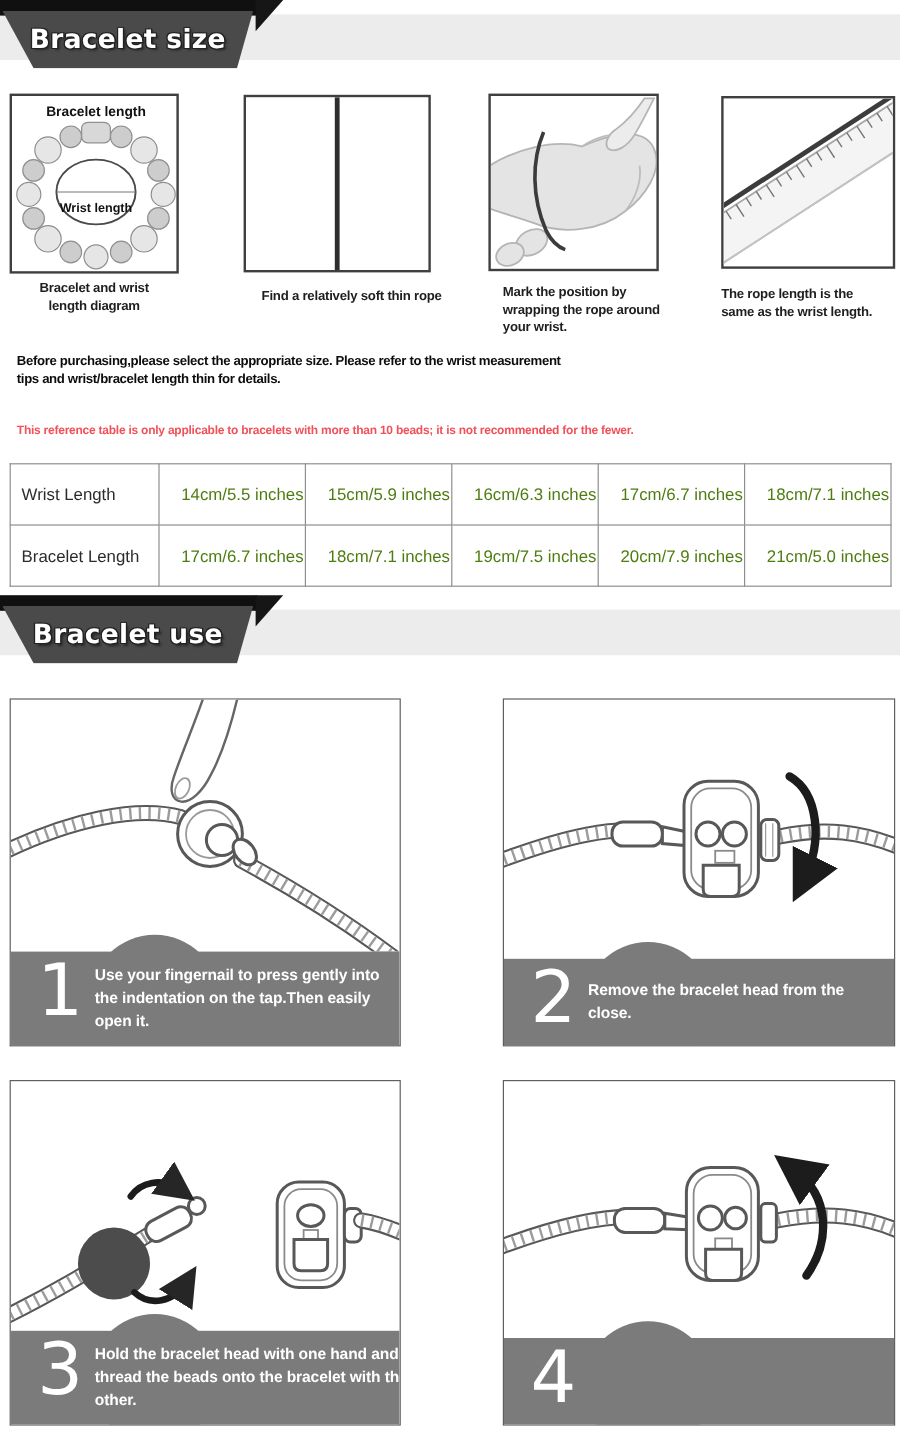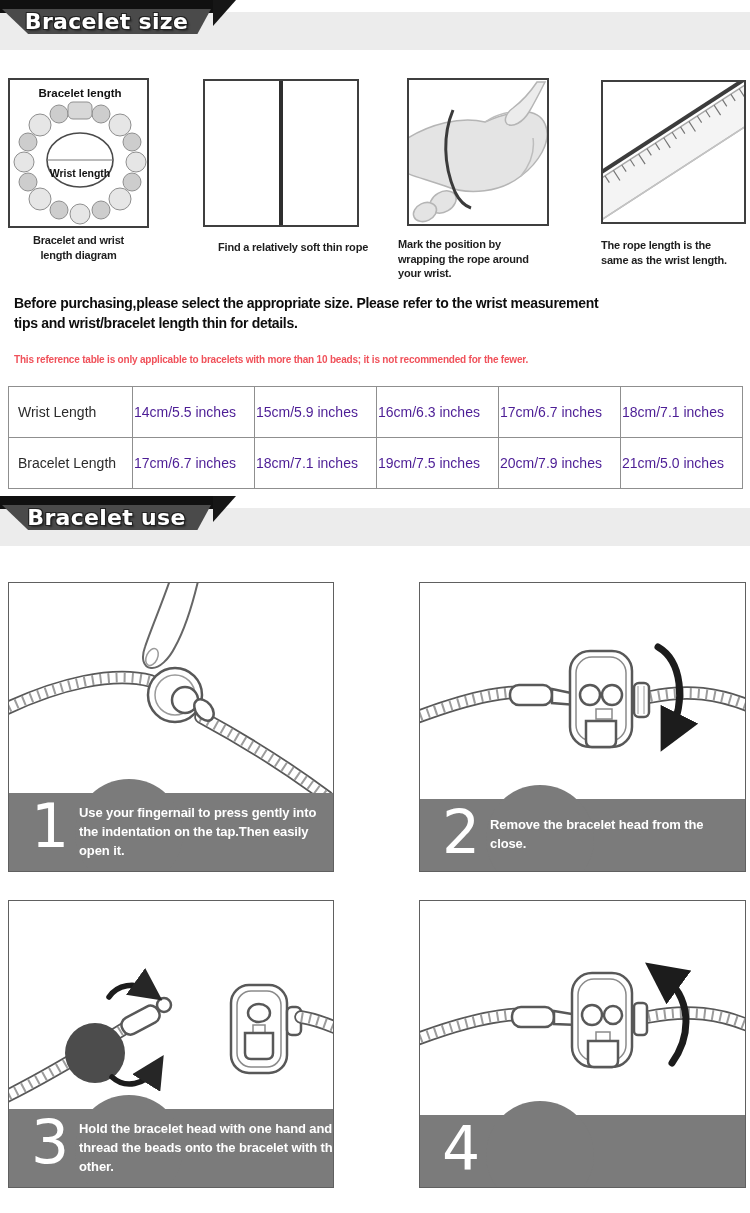--- a/index.html
+++ b/index.html
@@ -7,52 +7,52 @@
         font-family:"Liberation Sans",sans-serif;}
 
   
   .hdr{position:absolute;left:0;width:750px;height:52px;}
   .hdr1{top:0;}
   .hdr2{top:496px;}
   .band{position:absolute;top:12px;left:0;width:100%;height:38px;background:#ececec;}
   .blackbar{position:absolute;top:0;left:0;width:214px;height:13px;background:#101010;}
   .fold{position:absolute;top:0;left:213px;width:0;height:0;
         border-top:26px solid #161616;border-right:23px solid transparent;}
-  .trap{position:absolute;top:9px;left:2px;width:209px;height:25px;background:#4a4a4a;
+  .trap{position:absolute;top:9px;left:2px;width:209px;height:48px;background:#4a4a4a;
         clip-path:polygon(0 0,100% 0,93.5% 100%,12.5% 100%);
         display:flex;align-items:center;justify-content:center;}
   .trap-label{color:#fff;font-size:22px;font-weight:800;letter-spacing:.3px;
         font-family:"DejaVu Sans",sans-serif;
         text-shadow:1px 1px 0 #222,-1px 1px 0 #222,1px -1px 0 #222,-1px -1px 0 #222,2px 2px 2px rgba(0,0,0,.45);}
 
   
   .figbox{position:absolute;background:#fff;border:2px solid #3f3f3f;box-sizing:border-box;overflow:hidden;}
   #fig1{left:8px;top:78px;width:141px;height:150px;}
   #fig2{left:203px;top:79px;width:156px;height:148px;}
   #fig3{left:407px;top:78px;width:142px;height:148px;}
   #fig4{left:601px;top:80px;width:145px;height:144px;}
   .figbox svg{display:block;width:100%;height:100%;}
   .vline{position:absolute;left:50%;top:0;bottom:0;width:4px;margin-left:-2px;background:#2e2e2e;}
   .figcap{position:absolute;font-size:11px;font-weight:700;color:#1e1e1e;line-height:1.32;letter-spacing:-.2px;}
   .figcap div{white-space:nowrap;}
   #cap1{left:8px;top:233px;width:141px;text-align:center;}
   #cap2{left:196px;top:240px;width:215px;padding-left:22px;}
-  #cap3{left:398px;top:237px;width:160px;}
+  #cap3{left:419px;top:237px;width:160px;}
   #cap4{left:601px;top:238px;width:155px;}
 
   
-  .intro{position:absolute;left:14px;top:294px;width:732px;font-size:14px;font-weight:800;
+  .intro{position:absolute;left:14px;top:294px;width:732px;font-size:11px;font-weight:800;
          color:#0d0d0d;letter-spacing:-.3px;line-height:1.4;}
   .intro div{white-space:nowrap;}
   .warning{position:absolute;left:14px;top:354px;width:734px;font-size:10px;font-weight:700;
          color:#f0515a;letter-spacing:-.2px;white-space:nowrap;}
 
   
   .sizetable{position:absolute;left:8px;top:386px;width:735px;border-collapse:collapse;background:#fff;}
-  .sizetable td{border:1px solid #8f8f8f;height:48px;font-size:14px;color:#4c1d95;text-align:left;font-weight:400;}
+  .sizetable td{border:1px solid #8f8f8f;height:48px;font-size:14px;color:#4d7c0f;text-align:right;font-weight:400;}
   .sizetable td.rowlabel{text-align:left;padding-left:9px;width:113px;color:#2b2b2b;}
 
   
   .panel{position:absolute;background:#fff;border:1px solid #606060;box-sizing:border-box;overflow:hidden;}
   #panel1{left:8px;top:582px;width:326px;height:290px;}
   #panel2{left:419px;top:582px;width:327px;height:290px;}
   #panel3{left:8px;top:900px;width:326px;height:288px;}
   #panel4{left:419px;top:900px;width:327px;height:288px;}
   .panel svg.art{position:absolute;left:0;top:0;width:100%;}
   .stepbar{position:absolute;left:0;right:0;bottom:0;background:#7b7b7b;}

